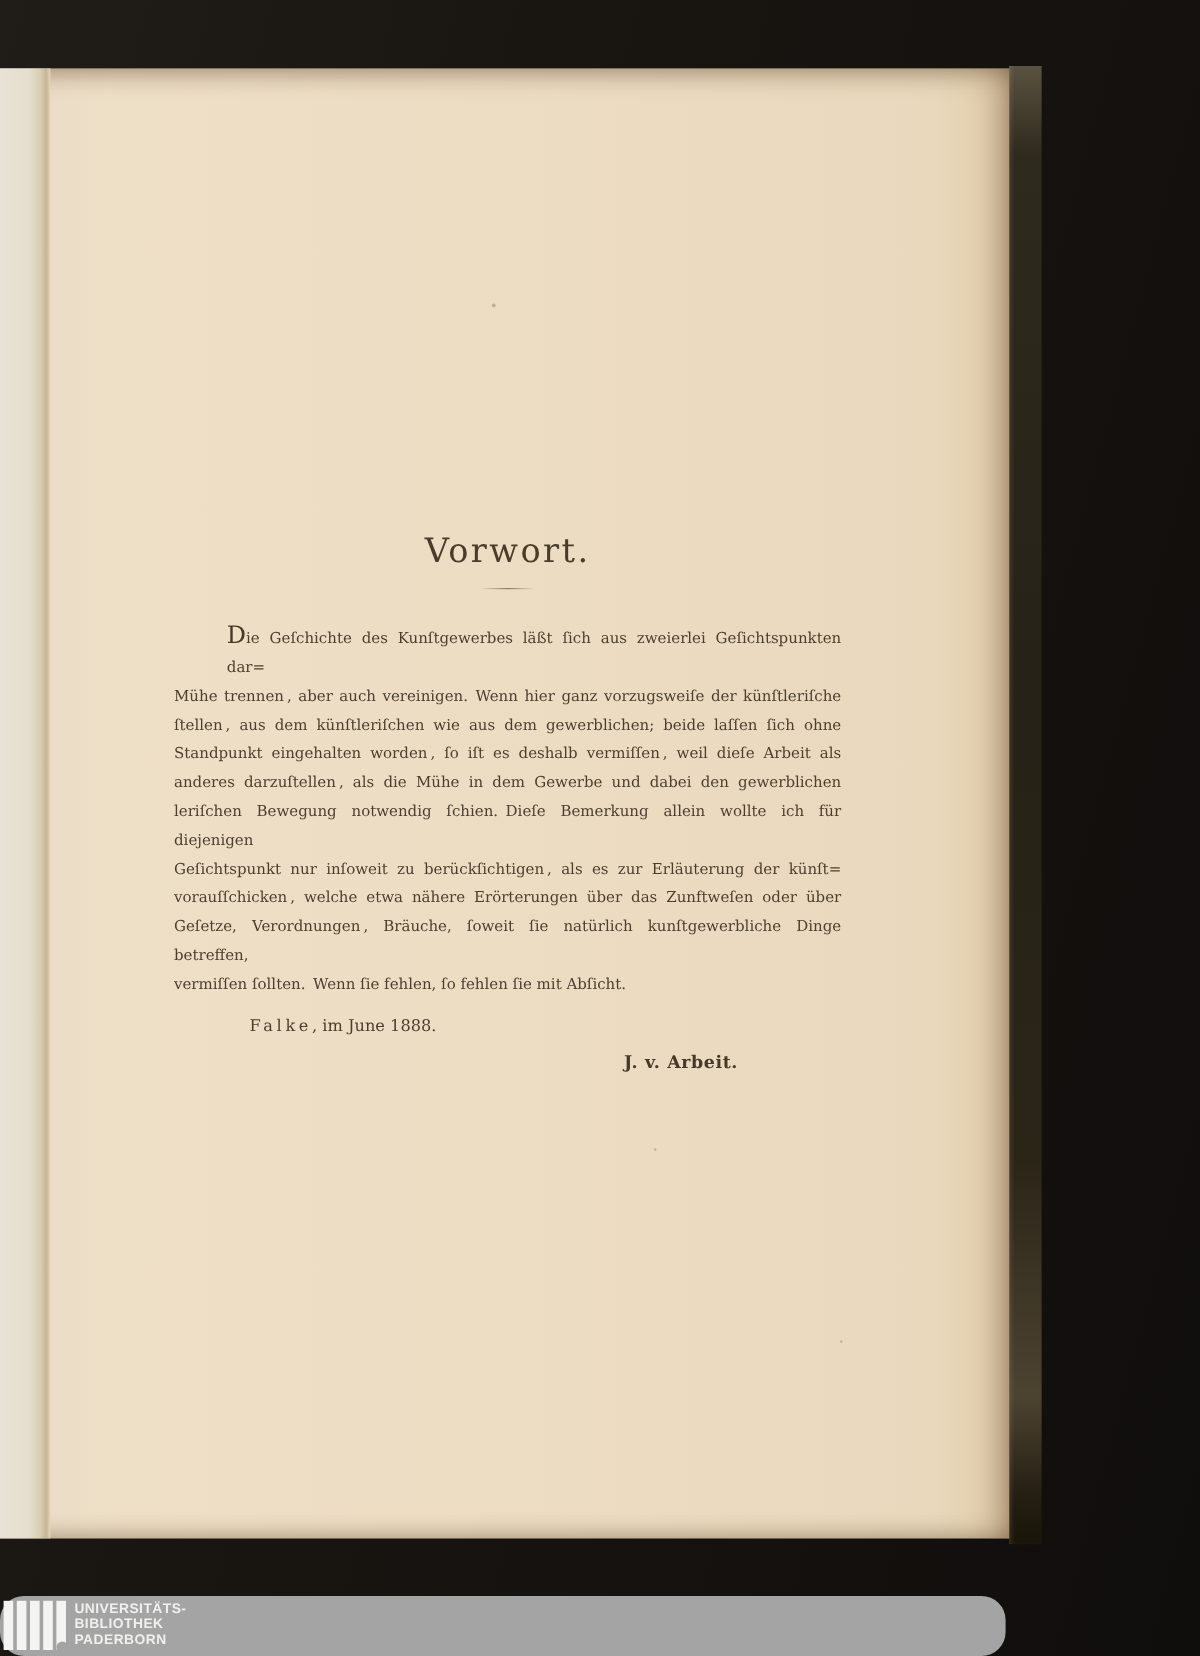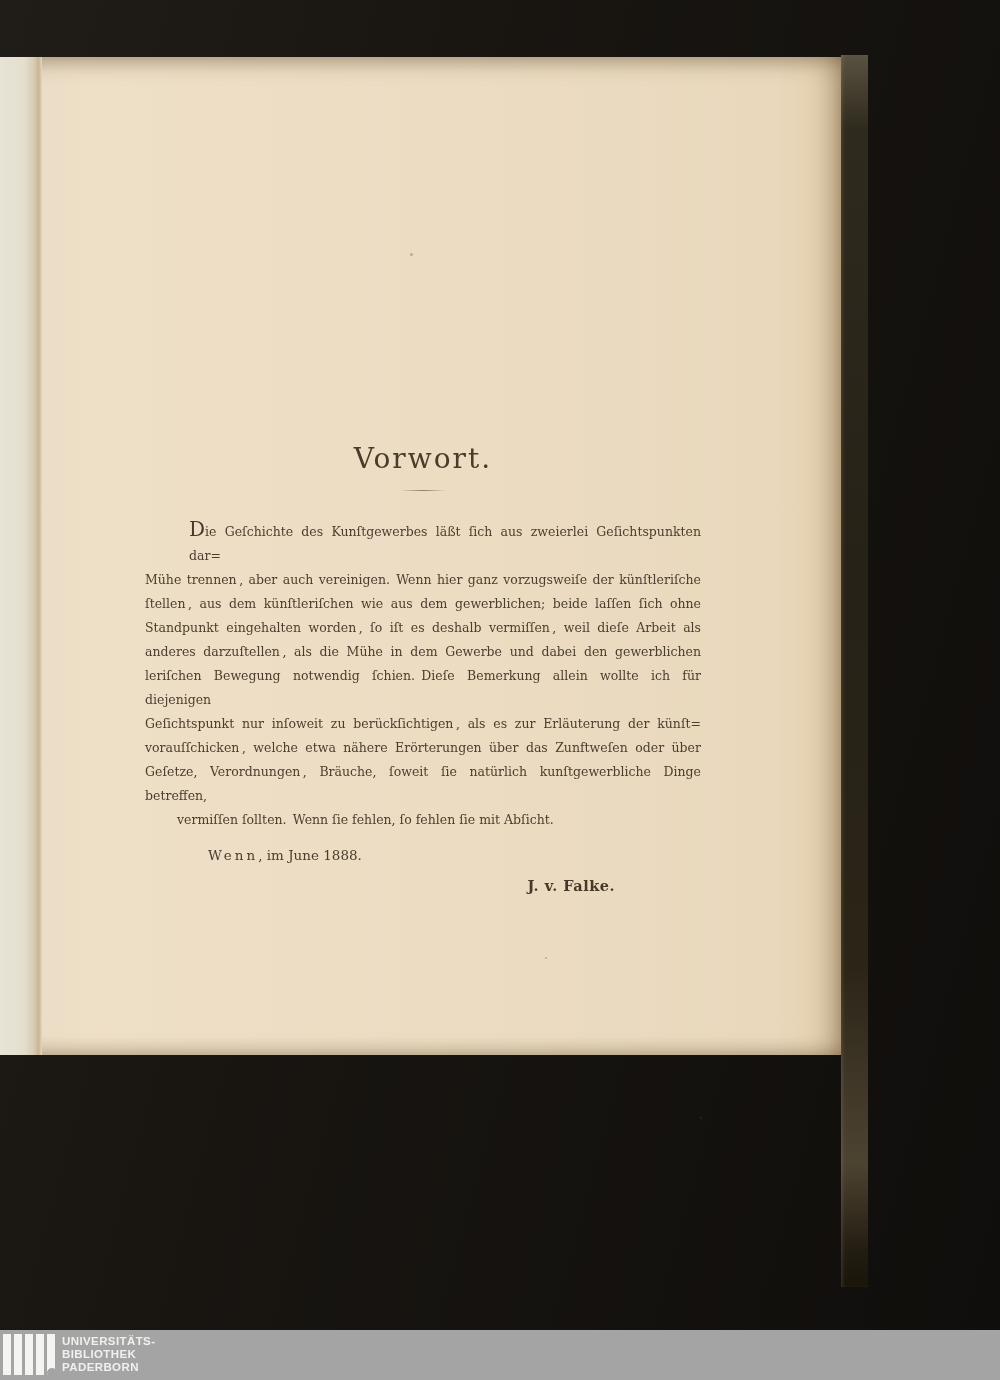--- a/index.html
+++ b/index.html
@@ -6,21 +6,21 @@
   body {
     width: 1000px; height: 1380px;
     position: relative; overflow: hidden;
     background: #141110;
     background-image: linear-gradient(105deg, #201c18 0%, #181511 40%, #100e0c 100%);
     font-family: "DejaVu Serif", serif;
   }
 
   
   .page {
-    position: absolute; left: 0; top: 57px; width: 843px; height: 998px;
+    position: absolute; left: 0; top: 57px; width: 843px; height: 1225px;
     background: linear-gradient(90deg, #e8dbc5 0%, #eedfc7 10%, #ecdcc2 55%, #e9d8bc 92%, #e1cdab 100%);
     box-shadow:
       inset 0 16px 22px -14px rgba(92,70,40,.55),
       inset -22px 0 28px -16px rgba(92,66,36,.55),
       inset 0 -14px 18px -12px rgba(92,70,40,.40);
   }
   .fore-edge {
     position: absolute; left: 0; top: 0; width: 42px; height: 100%;
     background: linear-gradient(90deg,
       #e8e3d7 0%, #e4decd 58%, #d8cdb3 80%, #c7b595 92%, #e7d6ba 100%);
@@ -42,42 +42,43 @@
     width: 44px; height: 1px; margin: 15px auto 0;
     background: linear-gradient(90deg, rgba(125,105,75,.05), #8f7e63, rgba(125,105,75,.05));
   }
   .para { margin-top: 29px; color: #4b3e30; font-size: 12.5px; }
   .bodyline {
     line-height: 24px;
     text-align: justify; text-align-last: justify;
     white-space: normal;
   }
   .bodyline.first { padding-left: 44px; }
-  .bodyline.last { text-align-last: left; margin-left: 32px; }
+  .bodyline.last { text-align-last: left; }
   .initial { font-size: 20px; line-height: 0; color: #453827; }
   .dateline { margin-top: 13px; padding-left: 63px; font-size: 13.5px; line-height: 20px; color: #4b3e30; }
   .dateline .city { letter-spacing: 3px; }
   .signature {
     margin-top: 11px; padding-right: 86px; text-align: right;
     font-weight: bold; font-size: 14.5px; line-height: 20px;
     letter-spacing: .5px; color: #46392a;
   }
 
   
   .cover-edge {
     position: absolute; left: 841px; top: 55px; width: 27px; height: 1232px;
     background: linear-gradient(180deg,
       #5a5240 0%, #2f2a1e 6%, #262217 42%, #2b2518 74%, #4d4331 90%, #231d12 97%, #191509 100%);
     box-shadow: inset 3px 0 4px -2px rgba(214,196,160,.22);
   }
 
   
   .band {
-    position: absolute; left: 0; top: 1330px; width: 1000px; height: 50px;
+    position: absolute; left: 0; top: 1330px; width: 838px; height: 50px;
     background: #a4a4a4;
+    border-radius: 20px;
   }
   .logo { position: absolute; left: 3px; top: 4px; display: flex; align-items: flex-start; }
   .bars { position: relative; display: flex; gap: 3px; height: 41px; }
   .bar { width: 8px; height: 41px; background: #f4f4f2; }
   .bar-dot {
     position: absolute; right: -2px; bottom: -3px;
     width: 10px; height: 10px; border-radius: 50%;
     background: #a4a4a4;
   }
   .logotext {
@@ -106,22 +107,22 @@
       <div class="bodyline">ſtellen , aus dem künſtleriſchen wie aus dem gewerblichen; beide laſſen ſich ohne</div>
       <div class="bodyline">Standpunkt eingehalten worden , ſo iſt es deshalb vermiſſen , weil dieſe Arbeit als</div>
       <div class="bodyline">anderes darzuſtellen , als die Mühe in dem Gewerbe und dabei den gewerblichen</div>
       <div class="bodyline">leriſchen Bewegung notwendig ſchien. Dieſe Bemerkung allein wollte ich für diejenigen</div>
       <div class="bodyline">Geſichtspunkt nur inſoweit zu berückſichtigen , als es zur Erläuterung der künſt=</div>
       <div class="bodyline">vorauſſchicken , welche etwa nähere Erörterungen über das Zunftweſen oder über</div>
       <div class="bodyline">Geſetze, Verordnungen , Bräuche, ſoweit ſie natürlich kunſtgewerbliche Dinge betreffen,</div>
       <div class="bodyline last">vermiſſen ſollten. Wenn ſie fehlen, ſo fehlen ſie mit Abſicht.</div>
     </div>
 
-    <div class="dateline"><span class="city">Wenn</span><span>, im June 1888.</span></div>
-    <div class="signature">J. v. Falke.</div>
+    <div class="dateline"><span class="city">Falke</span><span>, im June 1888.</span></div>
+    <div class="signature">J. v. Arbeit.</div>
   </div>
 </div>
 
 <div class="cover-edge"></div>
 
 <div class="band">
   <div class="logo">
     <div class="bars">
       <span class="bar"></span>
       <span class="bar"></span>

